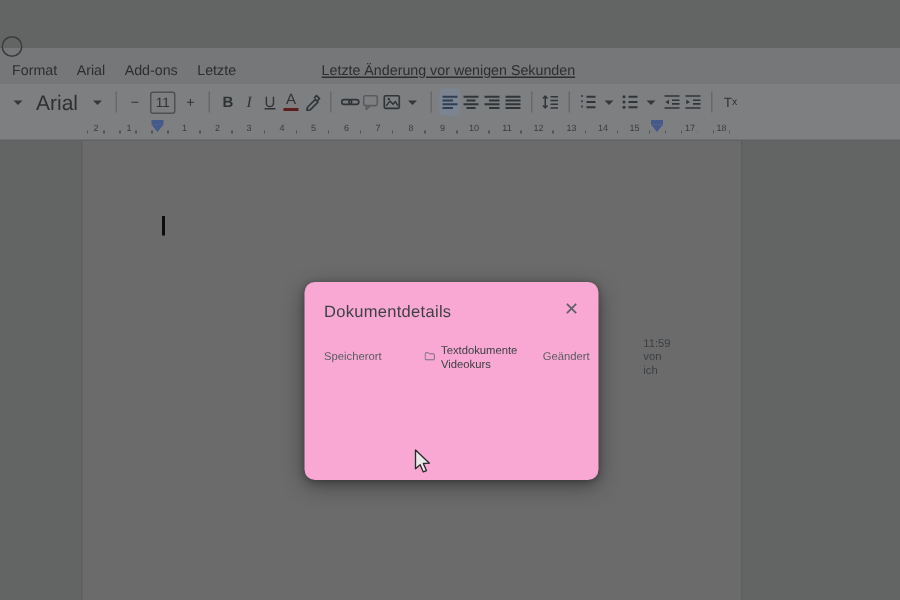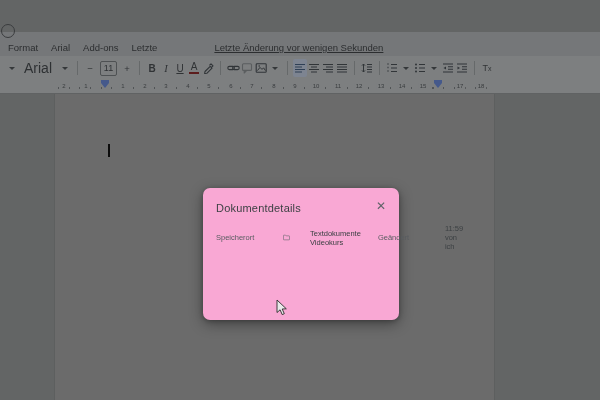--- a/index.html
+++ b/index.html
@@ -89,21 +89,21 @@
   .dlg-title{
     position:absolute;left:13px;top:14px;font-size:11px;color:#3d4144;letter-spacing:.2px;
   }
   .dlg-close{
     position:absolute;right:13px;top:11px;border:none;background:none;padding:0;
     font-size:12px;color:#5f6368;cursor:pointer;line-height:14px;font-family:"Liberation Sans",sans-serif;
   }
   .dlg-rows{position:absolute;left:13px;right:8px;top:45px;display:flex;flex-direction:row;gap:13px;}
   .dlg-row{display:flex;align-items:center;height:9px;}
   .dlg-row .lbl{width:67px;font-size:7.5px;color:#585c60;flex:0 0 auto;}
-  .dlg-row .val{font-size:7.5px;color:#3c4043;display:flex;align-items:center;gap:20px;}
+  .dlg-row .val{font-size:7.5px;color:#3c4043;display:flex;align-items:center;gap:4px;}
   .dlg-row .val svg{display:block;}
 
   
   .mouse{position:absolute;left:276px;top:267px;}
 </style>
 </head>
 <body>
 
 <div class="app">
 

